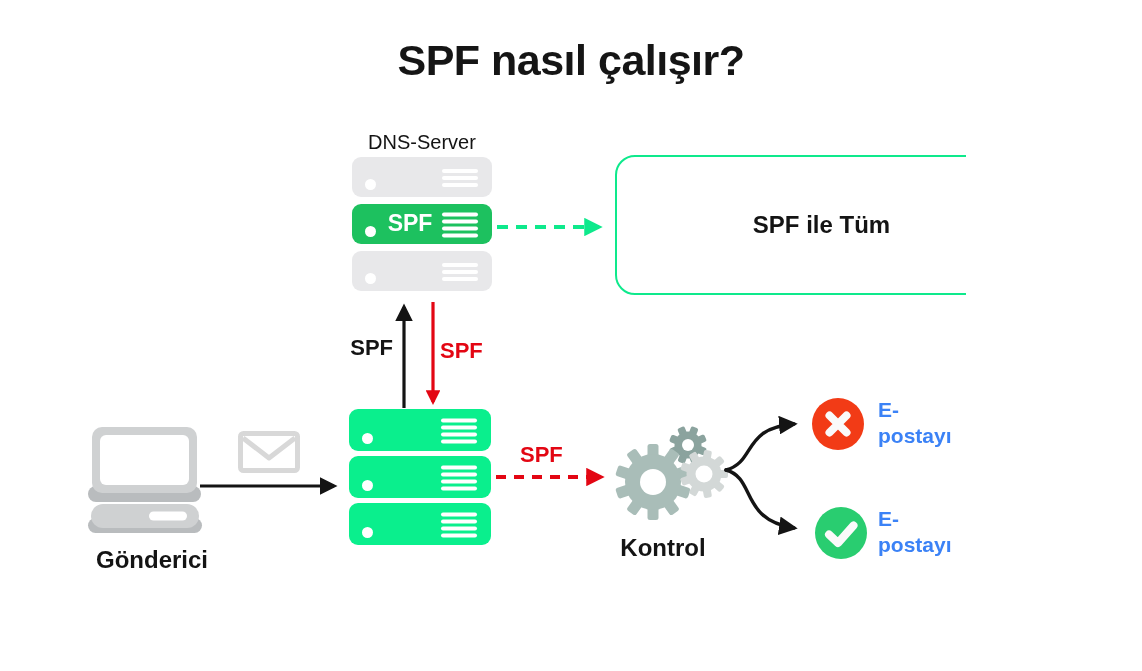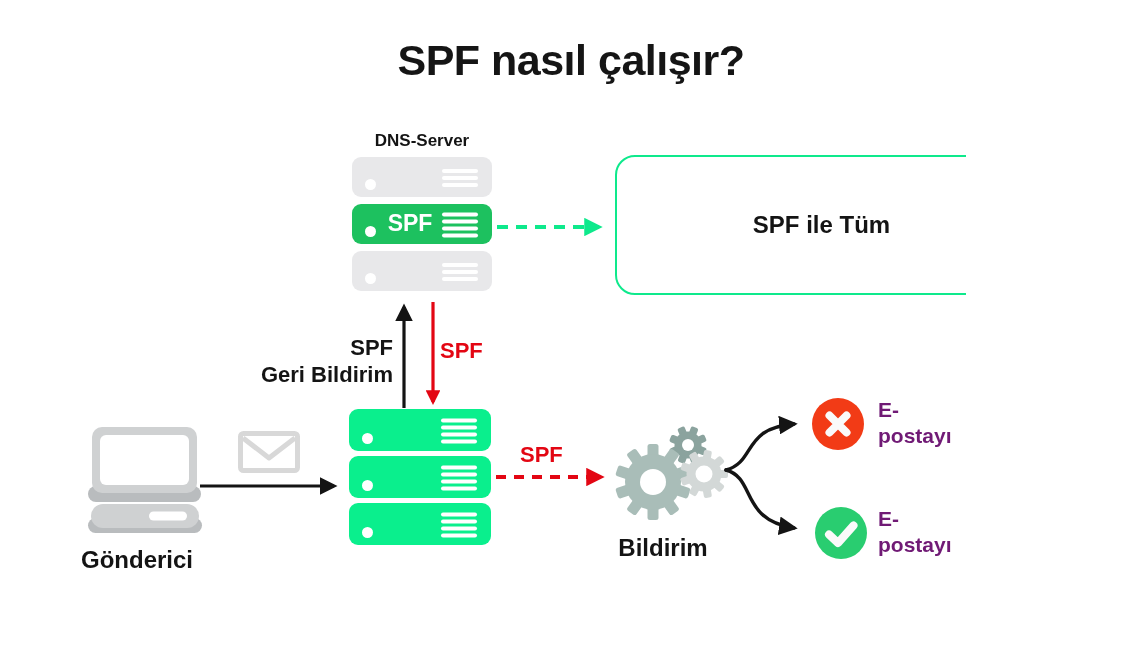--- a/index.html
+++ b/index.html
@@ -6,25 +6,25 @@
   .canvas{
     position:relative;width:958px;height:671px;background:#fff;overflow:hidden;
     font-family:"Liberation Sans","DejaVu Sans",sans-serif;color:#141414;padding-left:8px;
   }
   .abs{position:absolute;}
   
   .title{
     left:0;top:36px;width:1142px;text-align:center;
     font-size:43px;font-weight:800;letter-spacing:-0.5px;color:#151515;
   }
-  .small-label{font-size:17px;font-weight:700;text-align:center;}
+  .small-label{font-size:20px;font-weight:400;text-align:center;}
   .node-label{font-size:24px;font-weight:700;text-align:center;line-height:27px;}
   .arrow-label{font-size:22px;font-weight:700;line-height:27px;}
   .red-text{color:var(--red,#e30613);}
-  .outcome-text{font-size:21px;font-weight:700;line-height:26px;color:#701a75;}
+  .outcome-text{font-size:21px;font-weight:700;line-height:26px;color:#3b82f6;}
   
   .server{position:absolute;border-radius:9px;}
   .server.gray{background:var(--gray-light,#e8e8ea);}
   .server.green-mid{background:var(--green-mid,#1dc15f);}
   .server.green-bright{background:var(--green-bright,#0aef8d);}
   .server .dot{position:absolute;left:13px;bottom:7px;width:11px;height:11px;border-radius:50%;background:#fff;}
   .server .vents{position:absolute;right:14px;top:52%;transform:translateY(-50%);display:flex;flex-direction:column;gap:3px;}
   .server .vents i{display:block;width:36px;height:4px;border-radius:2px;background:#fff;}
   .server .spf-word{
     position:absolute;left:8px;width:100px;top:50%;transform:translateY(-52%);
@@ -85,34 +85,33 @@
         <i></i>
       </span>
   </div>
 
   <div class="abs spf-box">
     <div>SPF ile Tüm</div>
   </div>
 
   <div class="abs arrow-label" style="left:235px;top:334px;width:158px;text-align:right;">
     <div>SPF</div>
-    <div>Geri Bildirim</div>
   </div>
   <div class="abs arrow-label red-text" style="left:440px;top:337px;">SPF</div>
   <div class="abs arrow-label red-text" style="left:520px;top:441px;">SPF</div>
 
   <div class="abs lip" style="left:88px;top:486px;width:113px;height:16px;"></div>
   <div class="abs laptop-screen">
     <div class="laptop-screen-inner"></div>
   </div>
   <div class="abs lip" style="left:88px;top:518px;width:114px;height:15px;"></div>
   <div class="abs laptop-base">
     <div class="laptop-base-pill"></div>
   </div>
-  <div class="abs node-label" style="left:52px;top:546px;width:170px;">Gönderici</div>
+  <div class="abs node-label" style="left:67px;top:546px;width:170px;">Gönderici</div>
 
   <svg class="abs" style="left:238px;top:431px;" width="62" height="42" viewBox="0 0 62 42">
     <rect x="2.5" y="2.5" width="57" height="37" rx="3" fill="#fff" stroke="var(--gray-envelope,#d8d8d8)" stroke-width="5"></rect>
     <path d="M5,7 L31,27 L57,7" fill="none" stroke="var(--gray-envelope,#d8d8d8)" stroke-width="5" stroke-linejoin="round"></path>
   </svg>
 
   <div class="server green-bright" style="left:349px;top:409px;width:142px;height:42px;">
     <span class="dot"></span>
     <span class="vents">
         <i></i>
@@ -183,21 +182,21 @@
         <rect x="-4" y="-24" width="8" height="10" rx="2" transform="rotate(170)"></rect>
         <rect x="-4" y="-24" width="8" height="10" rx="2" transform="rotate(210)"></rect>
         <rect x="-4" y="-24" width="8" height="10" rx="2" transform="rotate(250)"></rect>
         <rect x="-4" y="-24" width="8" height="10" rx="2" transform="rotate(290)"></rect>
         <rect x="-4" y="-24" width="8" height="10" rx="2" transform="rotate(330)"></rect>
       </g>
       <circle r="17.5"></circle>
       <circle r="8.5" fill="#fff"></circle>
     </g>
   </svg>
-  <div class="abs node-label" style="left:598px;top:534px;width:130px;">Bildirim</div>
+  <div class="abs node-label" style="left:598px;top:534px;width:130px;">Kontrol</div>
 
   <svg class="abs badge" style="left:812px;top:398px;" viewBox="0 0 52 52">
     <circle cx="26" cy="26" r="26" fill="var(--orange-red,#f23b16)"></circle>
     <path d="M17.5,17.5 L34.5,34.5 M34.5,17.5 L17.5,34.5" stroke="#fafafa" stroke-width="8" stroke-linecap="round"></path>
   </svg>
   <div class="abs outcome-text" style="left:878px;top:397px;">
     <div>E-postayı</div>
   </div>
 
   <svg class="abs badge" style="left:815px;top:507px;" viewBox="0 0 52 52">

